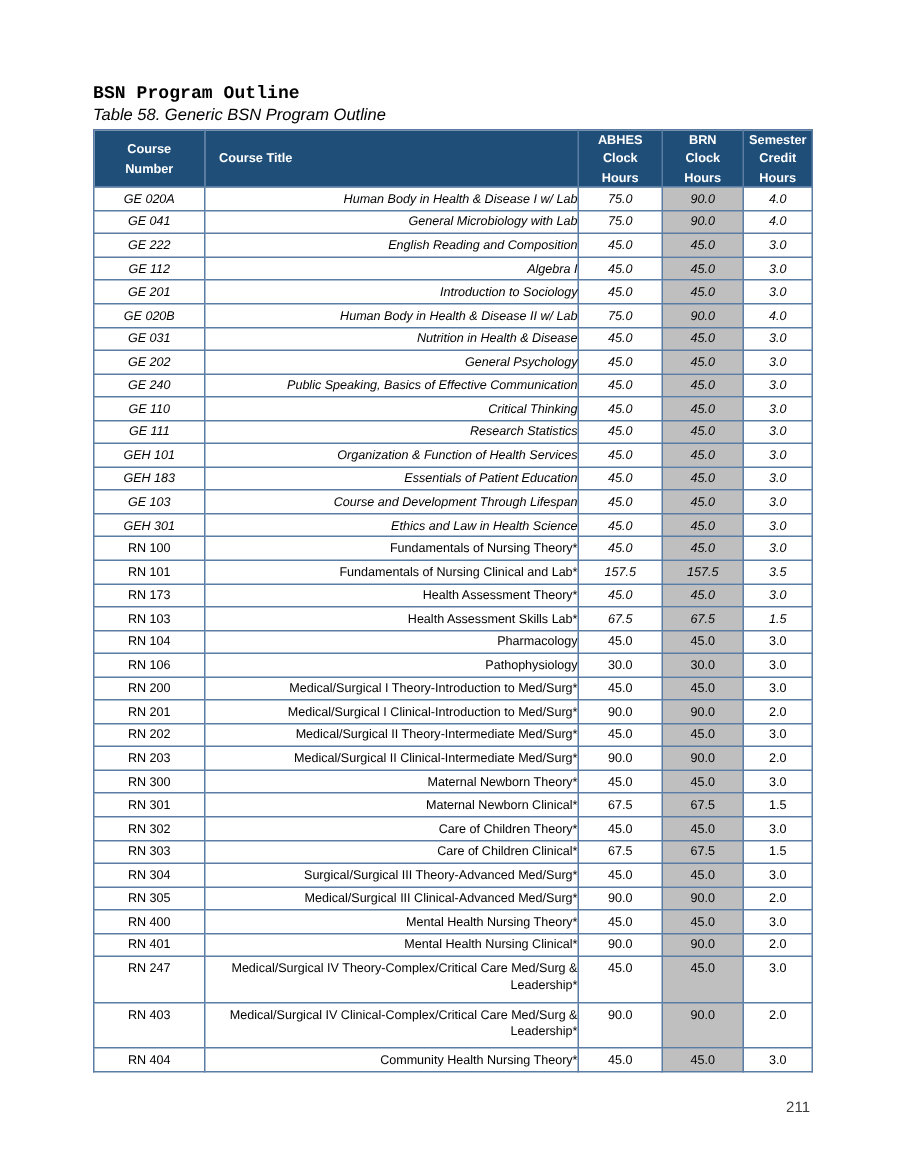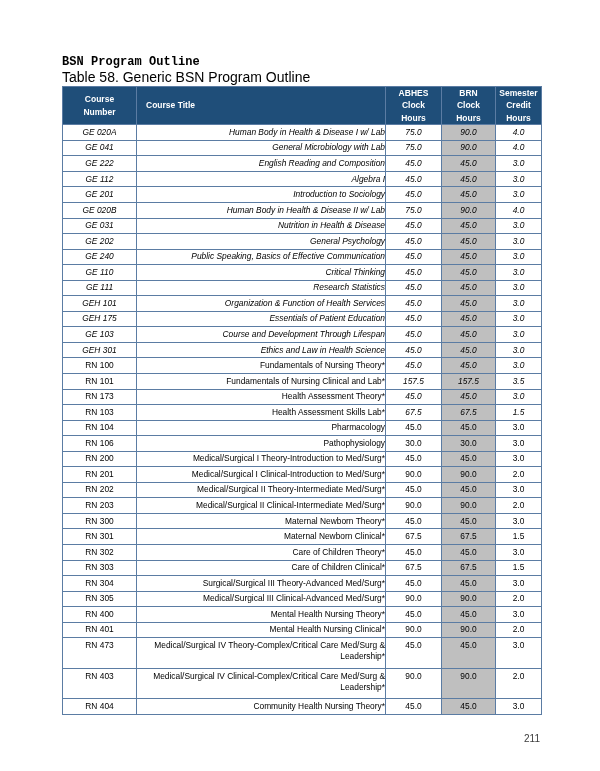--- a/index.html
+++ b/index.html
@@ -26,21 +26,22 @@
   }
   .doc-heading {
     font-size: 12px;
     font-weight: bold;
     letter-spacing: 0.05px;
     margin: 0 0 3px 0;
     line-height: 12px;
     font-family: Liberation Mono, monospace;
   }
   .table-caption {
-    font-size: 14px;
+    font-size: 11px;
+    font-style: italic;
     margin: 0 0 3px 0;
     line-height: 12px;
   }
   table.outline {
     border-collapse: collapse;
     width: 479px;
     table-layout: fixed;
     font-size: 8.4px;
   }
   table.outline col.c-num    { width: 74px; }
@@ -238,21 +239,21 @@
           <td class="val">3.0</td>
         </tr>
         <tr class="gen">
           <td class="num">GEH 101</td>
           <td class="title">Organization &amp; Function of Health Services</td>
           <td class="val">45.0</td>
           <td class="val brn">45.0</td>
           <td class="val">3.0</td>
         </tr>
         <tr class="gen">
-          <td class="num">GEH 175</td>
+          <td class="num">GEH 183</td>
           <td class="title">Essentials of Patient Education</td>
           <td class="val">45.0</td>
           <td class="val brn">45.0</td>
           <td class="val">3.0</td>
         </tr>
         <tr class="gen">
           <td class="num">GE 103</td>
           <td class="title">Course and Development Through Lifespan</td>
           <td class="val">45.0</td>
           <td class="val brn">45.0</td>
@@ -385,21 +386,21 @@
           <td class="val">3.0</td>
         </tr>
         <tr class="rn">
           <td class="num">RN 401</td>
           <td class="title">Mental Health Nursing Clinical*</td>
           <td class="val">90.0</td>
           <td class="val brn">90.0</td>
           <td class="val">2.0</td>
         </tr>
         <tr class="rn tall">
-          <td class="num">RN 473</td>
+          <td class="num">RN 247</td>
           <td class="title">Medical/Surgical IV Theory-Complex/Critical Care Med/Surg &amp; Leadership*</td>
           <td class="val">45.0</td>
           <td class="val brn">45.0</td>
           <td class="val">3.0</td>
         </tr>
         <tr class="rn tall">
           <td class="num">RN 403</td>
           <td class="title">Medical/Surgical IV Clinical-Complex/Critical Care Med/Surg &amp; Leadership*</td>
           <td class="val">90.0</td>
           <td class="val brn">90.0</td>

